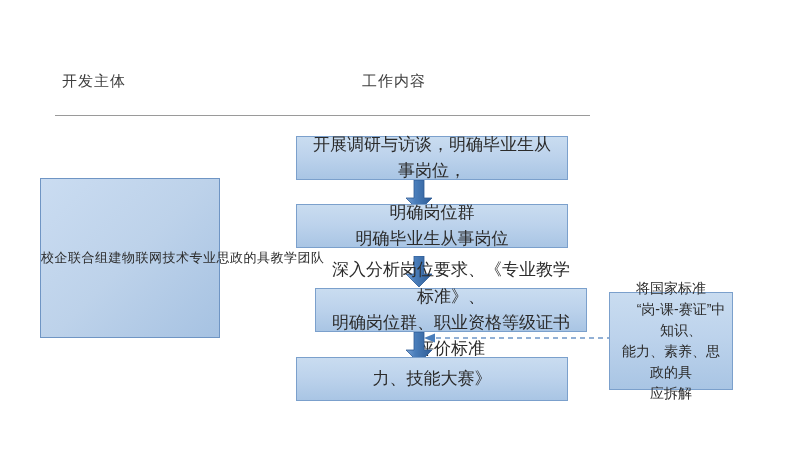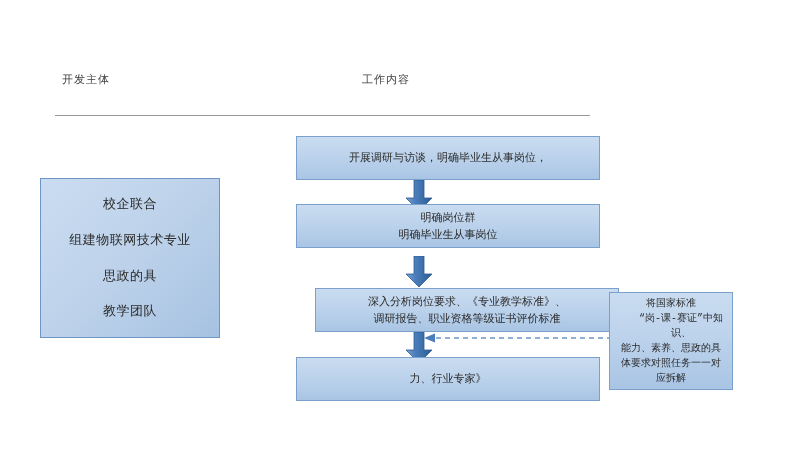--- a/index.html
+++ b/index.html
@@ -14,21 +14,21 @@
     position: relative;
     width: 803px;
     height: 451px;
     background: #ffffff;
     overflow: hidden;
   }
 
   
   .col-header {
     position: absolute;
-    font-size: 11px;
+    font-size: 15px;
     color: #3d3d3d;
     letter-spacing: 1px;
     white-space: nowrap;
   }
   #header-left  { left: 62px;  top: 72px; }
   #header-right { left: 362px; top: 72px; }
 
   #header-rule {
     position: absolute;
     left: 55px;
@@ -53,51 +53,50 @@
   }
 
   
   #dev-subject-box {
     left: 40px;
     top: 178px;
     width: 180px;
     height: 160px;
     border: 1px solid #6f95c4;
     background: linear-gradient(135deg, #cadcf1 0%, #bdd2ea 50%, #a6c2e2 100%);
-    flex-direction: column;
+    flex-direction: row;
     justify-content: space-evenly;
     font-size: 13px;
     letter-spacing: .5px;
   }
   #dev-subject-box .line { display: block; white-space: nowrap; }
 
   
   .step-box {
     left: 296px;
-    width: 304px;
-    font-size: 11px;
+    width: 272px;
+    font-size: 17px;
     padding: 4px 8px;
   }
   #step-box-1 { top: 136px; height: 44px; }
   #step-box-2 { top: 204px; height: 44px; }
   #step-box-3 { top: 288px; height: 44px; margin-left: 19px; }
   #step-box-4 { top: 357px; height: 44px; }
 
   .step-box .txt { display: block; }
 
   
   #side-note-box {
     left: 609px;
     top: 292px;
     width: 124px;
     height: 98px;
-    font-size: 10px;
+    font-size: 14px;
     padding: 14px 6px;
     line-height: 1.5;
-    font-family: Liberation Mono, monospace;
   }
 
   
   .down-arrow {
     position: absolute;
     left: 404px;
     width: 30px;
     height: 32px;
   }
   #arrow-1 { top: 180px; }
@@ -168,53 +167,52 @@
           <stop offset="100%" stop-color="#2e5c95"></stop>
         </linearGradient>
       </defs>
       <polygon points="10,0 20,0 20,18 28,18 15,31 2,18 10,18" fill="url(#ag2)" stroke="#2e5c95" stroke-width="0.8"></polygon>
     </svg>
   </div>
 
   <div class="flow-box step-box" id="step-box-3">
     <div>
       <span class="txt" style="display: block;">深入分析岗位要求、《专业教学标准》、</span>
-      <span class="txt" style="display: block;">调研报告、职业资格等级证书评价标准</span>
+      <span class="txt" style="display: block;">明确岗位群、职业资格等级证书评价标准</span>
     </div>
   </div>
 
   <div class="down-arrow" id="arrow-3">
     <svg viewBox="0 0 30 32" xmlns="http://www.w3.org/2000/svg">
       <defs>
         <linearGradient id="ag3" x1="0" y1="0" x2="1" y2="0">
           <stop offset="0%" stop-color="#7ba3d4"></stop>
           <stop offset="35%" stop-color="#4a7ebb"></stop>
           <stop offset="100%" stop-color="#2e5c95"></stop>
         </linearGradient>
       </defs>
       <polygon points="10,0 20,0 20,18 28,18 15,31 2,18 10,18" fill="url(#ag3)" stroke="#2e5c95" stroke-width="0.8"></polygon>
     </svg>
   </div>
 
   <div class="flow-box step-box" id="step-box-4">
     <div>
-      <span class="txt" style="display: block;">力、行业专家》</span>
+      <span class="txt" style="display: block;">力、技能大赛》</span>
     </div>
   </div>
 
   <div id="dashed-connector">
     <svg viewBox="0 0 190 16" xmlns="http://www.w3.org/2000/svg">
       <line x1="188" y1="8" x2="12" y2="8" stroke="#6f96c8" stroke-width="1.4" stroke-dasharray="5 4"></line>
       <polygon points="0,8 11,3.5 11,12.5" fill="#4a7ebb"></polygon>
     </svg>
   </div>
 
   <div class="flow-box" id="side-note-box">
     <div>
       <span class="txt" style="display: block;">将国家标准</span>
       <span class="txt" style="display: block; margin-left: 20px;">“岗-课-赛证”中知识、</span>
       <span class="txt" style="display: block;">能力、素养、思政的具</span>
-      <span class="txt" style="display: block;">体要求对照任务一一对</span>
       <span class="txt" style="display: block;">应拆解</span>
     </div>
   </div>
 
 </div>
 
 </body></html>

